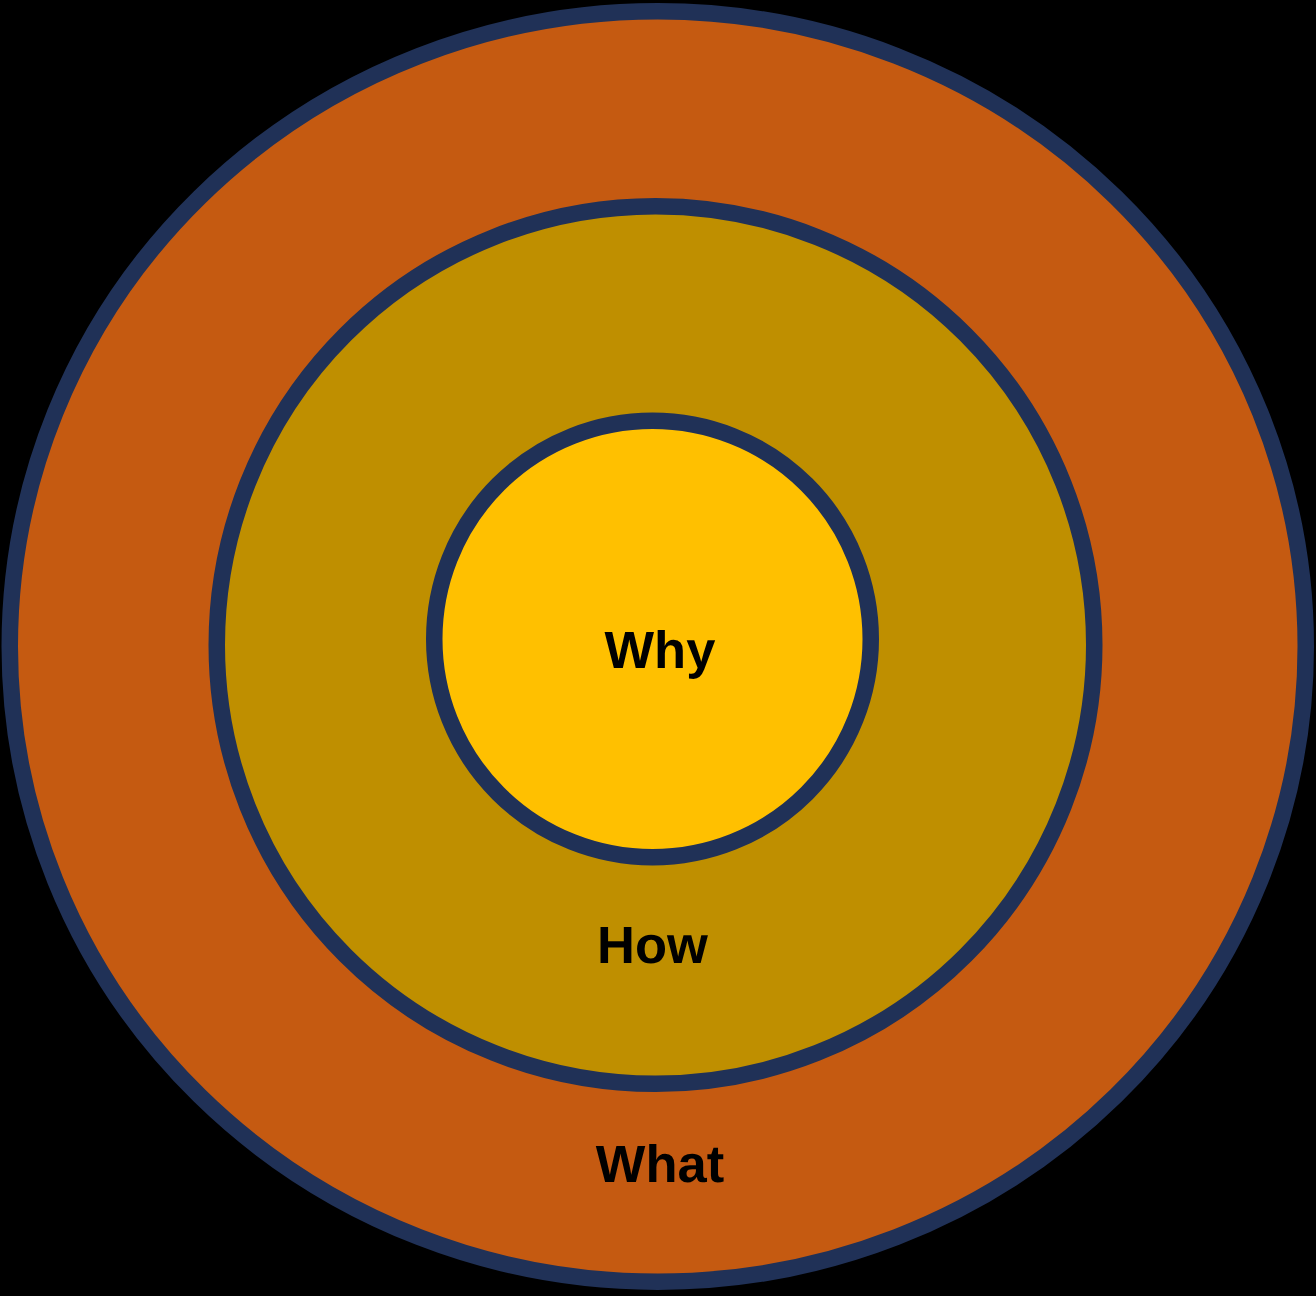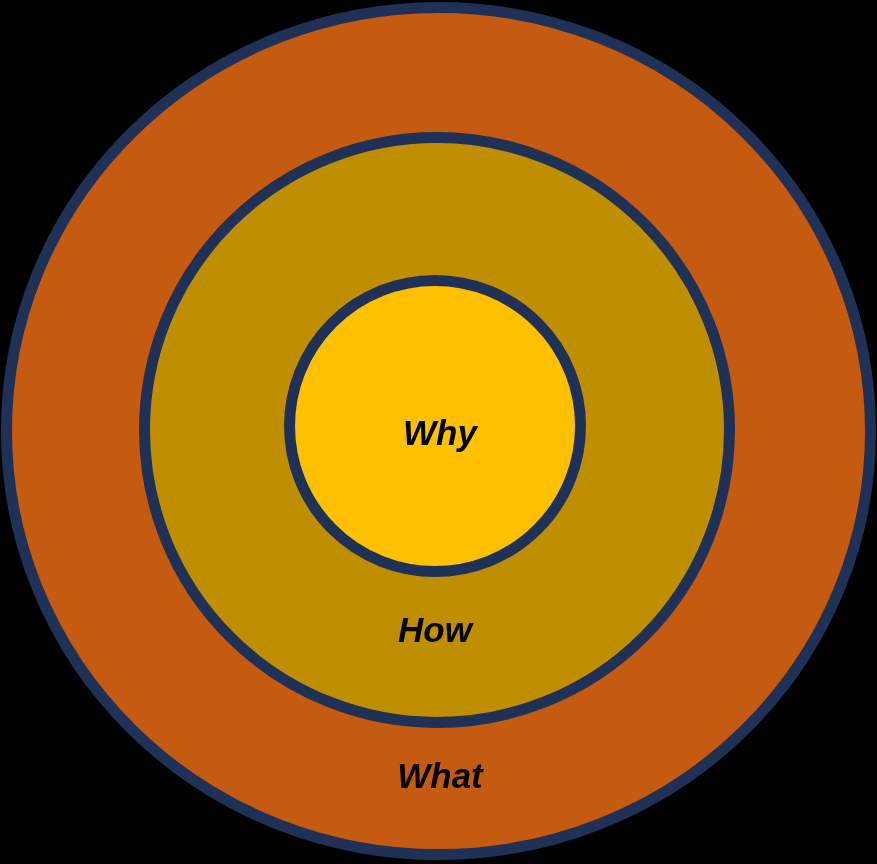--- a/index.html
+++ b/index.html
@@ -7,21 +7,20 @@
     padding: 0;
     width: 877px;
     height: 864px;
     overflow: hidden;
     background: #000;
   }
   .stage {
     position: relative;
     width: 877px;
     height: 864px;
-    font-style: italic;
   }
   svg {
     display: block;
   }
   .ring {
     stroke: var(--border-color, #203157);
     stroke-width: 11;
   }
   .ring-label {
     font-family: "Liberation Sans", "DejaVu Sans", sans-serif;

